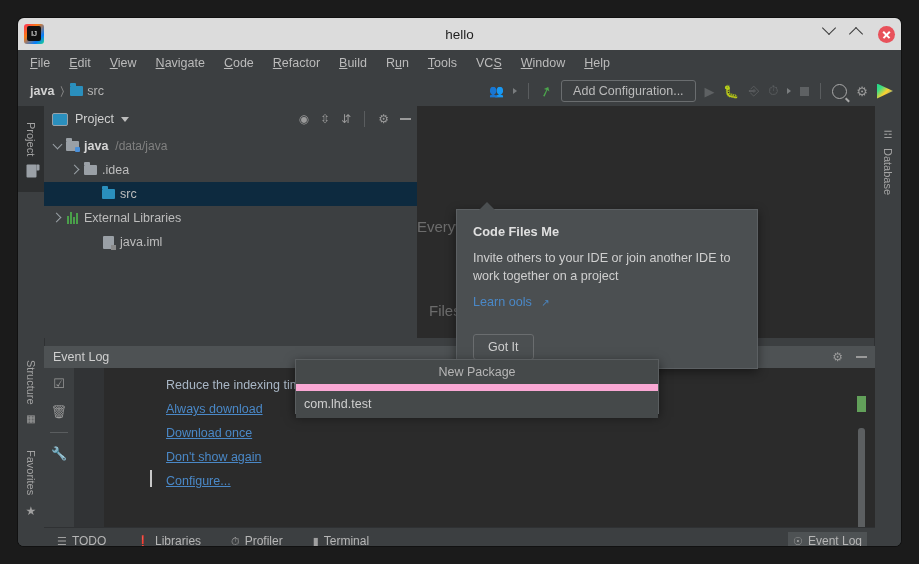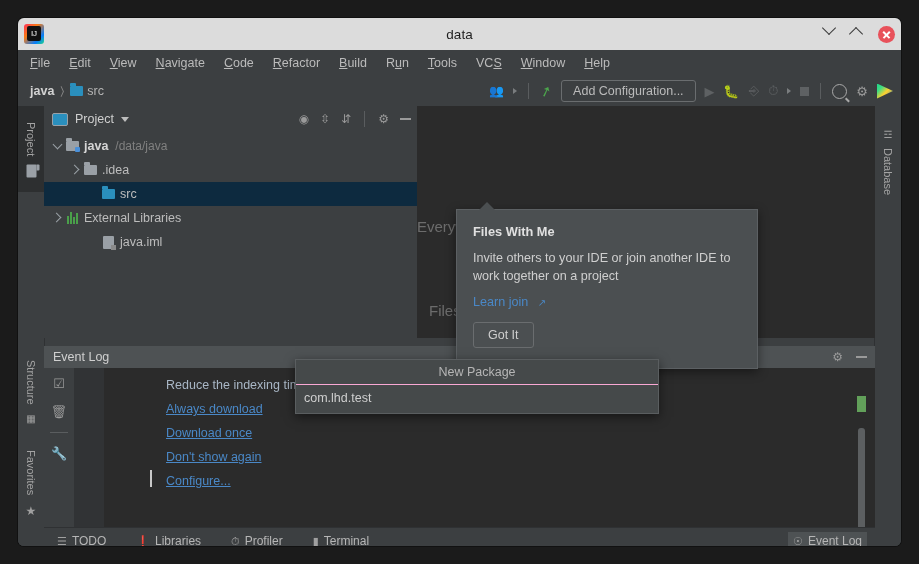--- a/index.html
+++ b/index.html
@@ -104,27 +104,27 @@
 
   
   .cwm{position:absolute;left:438px;top:103px;width:302px;height:160px;background:#4b4f51;border:1px solid #5c6063;
        box-shadow:0 3px 10px rgba(0,0,0,.45);z-index:40;padding:14px 16px 0 16px;box-sizing:border-box;}
   .cwm:before{content:"";position:absolute;left:22px;top:-8px;width:0;height:0;
               border-left:8px solid transparent;border-right:8px solid transparent;border-bottom:8px solid #4b4f51;}
   .cwm-title{font-size:12.8px;font-weight:bold;color:#e0e0e0;margin-bottom:10px;}
   .cwm-body{font-size:12.6px;color:#cfcfcf;line-height:18px;width:270px;}
   .cwm-link{font-size:12.6px;color:#4a88c7;margin-top:10px;display:inline-block;cursor:pointer;}
   .cwm-arrow{font-size:10px;color:#4a88c7;margin-left:5px;}
-  .cwm-btn{margin-top:12px;border:1px solid #6a6d6f;border-radius:3px;height:24px;line-height:24px;padding:0 14px;
+  .cwm-btn{margin-top:24px;border:1px solid #6a6d6f;border-radius:3px;height:24px;line-height:24px;padding:0 14px;
            font-size:12.5px;color:#cfcfcf;display:inline-block;background:#4b4f51;cursor:pointer;}
 
   
   .npkg{position:absolute;left:277px;top:253px;width:362px;height:53px;background:#45494a;border:1px solid #5a5e60;
         box-shadow:0 3px 10px rgba(0,0,0,.5);z-index:45;}
-  .npkg-title{height:24px;line-height:24px;text-align:center;font-size:12.5px;color:#b6b6b6;border-bottom:1px solid #f9a8d4;}
+  .npkg-title{height:24px;line-height:24px;text-align:center;font-size:12.5px;color:#b6b6b6;border-bottom:7px solid #f9a8d4;}
   .npkg-input{height:27px;line-height:27px;padding-left:8px;font-size:12.5px;color:#cfcfcf;background:#45494a;}
 
   
   .elog{position:absolute;left:26px;top:240px;right:26px;height:208px;background:#3c3f41;}
   .elog-head{height:22px;background:#4e5254;display:flex;align-items:center;padding-left:9px;position:relative;}
   .elog-title{font-size:12.5px;color:#d0d0d0;}
   .elog-head-r{position:absolute;right:8px;top:0;height:22px;display:flex;align-items:center;gap:13px;}
   .elog-main{position:absolute;left:0;top:22px;right:0;bottom:26px;display:flex;}
   .elog-tools{width:30px;background:#3c3f41;padding-top:8px;display:flex;flex-direction:column;align-items:center;gap:13px;}
   .etool{color:#9a9a9a;font-size:13px;cursor:default;}
@@ -145,21 +145,21 @@
   .tw-ic{font-size:11px;color:#a0a0a0;}
   .tw-right{position:absolute;right:8px;display:flex;align-items:center;}
 </style>
 </head>
 <body>
 
 <div class="app">
 
   <div class="titlebar">
     <div class="ij-logo"></div>
-    <div class="title-text">data</div>
+    <div class="title-text">hello</div>
     <div class="win-ctrls">
       <div class="wc">
           <span class="chev down"></span>
         </div>
       <div class="wc">
           <span class="chev up"></span>
         </div>
       <div class="wc-close"></div>
     </div>
   </div>
@@ -298,24 +298,24 @@
       <div class="hint hint-ew">
         <span>Everywhere</span>
       </div>
       <div class="hint hint-files">
         <span>Files</span>
         <span class="key">Ctrl+E</span>
       </div>
     </div>
 
     <div class="cwm">
-      <div class="cwm-title">Files With Me</div>
+      <div class="cwm-title">Code Files Me</div>
       <div class="cwm-body">Invite others to your IDE or join another IDE to work together on a project</div>
       <div>
-        <span class="cwm-link">Learn join</span>
+        <span class="cwm-link">Learn ools</span>
         <span class="cwm-arrow">↗</span>
       </div>
       <div class="cwm-btn">Got It</div>
     </div>
 
     <div class="npkg">
       <div class="npkg-title">New Package</div>
       <div class="npkg-input">com.lhd.test</div>
     </div>
 

